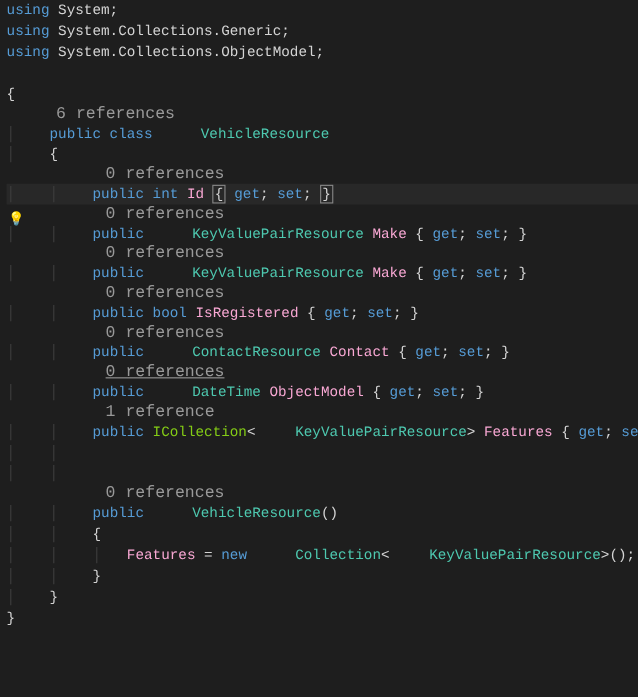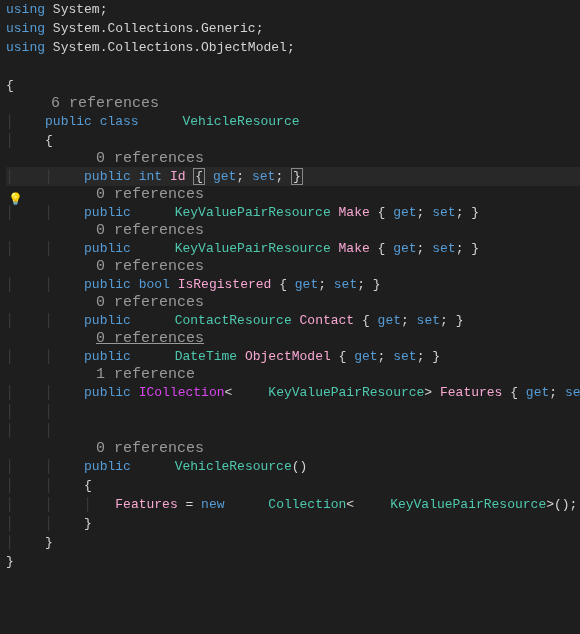--- a/index.html
+++ b/index.html
@@ -22,21 +22,21 @@
     font-size: 15px;
     height: 17px;
     line-height: 17px;
     white-space: pre;
   }
   .codelens .link { cursor: pointer; }
   .codelens .underline { text-decoration: underline; }
   .kw { color: #569cd6; }
   .ns { color: #d4d4d4; }
   .type { color: #4ec9b0; margin-left: 36px; }
-  .iface { color: #d946ef; }
+  .iface { color: #84cc16; }
   .ident { color: #f9a8d4; }
   .punct { color: #d4d4d4; }
   .brace { color: #d4d4d4; }
   .guide { color: #404040; }
   .lightbulb {
     position: absolute;
     left: 8px;
     top: 191px;
     width: 14px;
     height: 14px;

